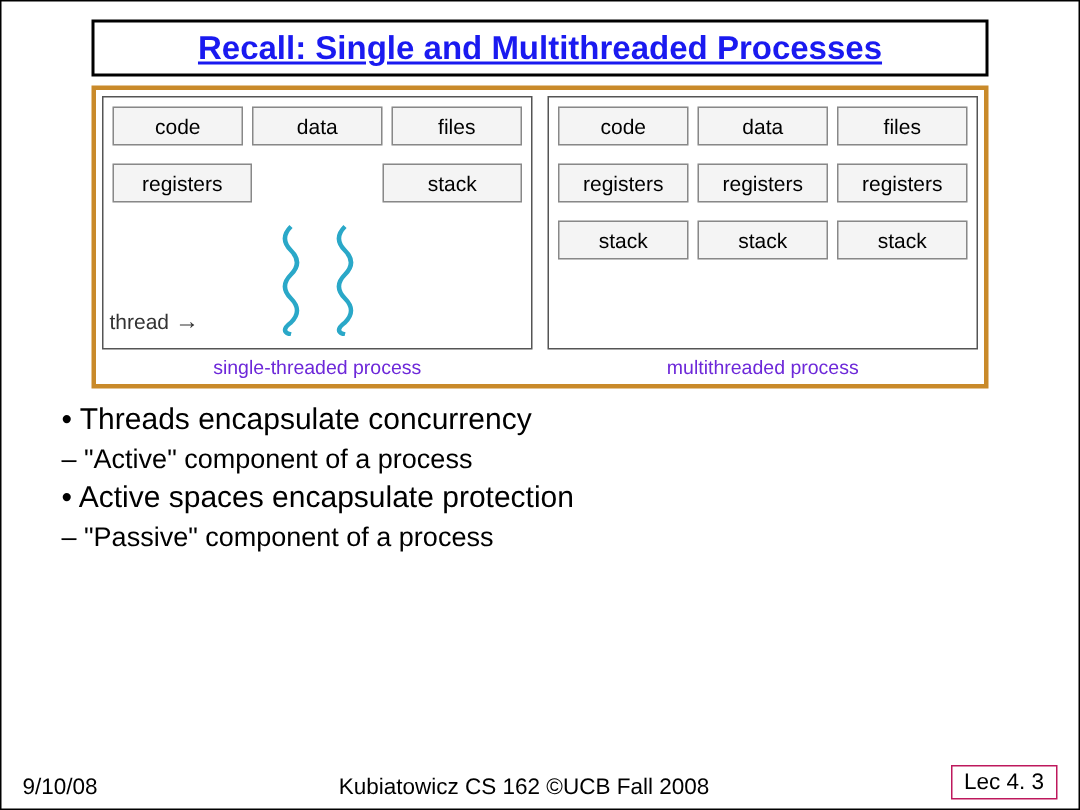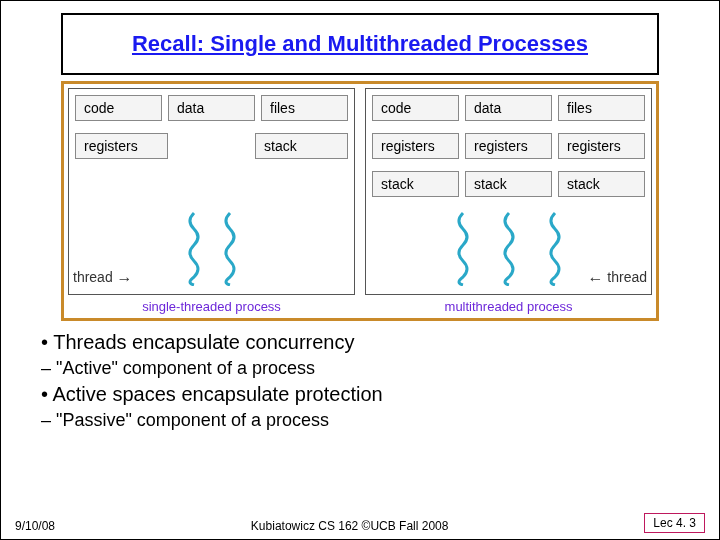--- a/index.html
+++ b/index.html
@@ -7,21 +7,21 @@
     width: 720px;
     height: 540px;
     font-family: "Comic Sans MS", cursive, sans-serif;
     background: #fff;
     position: relative;
     border: 1px solid #000;
   }
   .title-bar {
     border: 2px solid #000;
     margin: 12px 60px 4px 60px;
-    padding: 16px 10px;
+    padding: 4px 10px;
     text-align: center;
   }
   .title-text {
     color: #1a1af0;
     font-size: 22px;
     font-weight: bold;
     text-decoration: underline;
   }
   .diagram-wrap {
     margin: 6px 60px 4px 60px;
@@ -47,21 +47,21 @@
     display: flex;
     gap: 6px;
     padding: 6px;
   }
   .cell {
     border: 1px solid #888;
     background: #f4f4f4;
     padding: 4px 8px;
     font-family: Arial, sans-serif;
     font-size: 14px;
-    text-align: left;
+    text-align: center;
     flex: 1;
   }
   .spacer { flex: 1; }
   .thread-area {
     flex: 1;
     display: flex;
     align-items: flex-end;
     justify-content: center;
     gap: 18px;
     padding: 8px 4px;
@@ -103,21 +103,21 @@
   .b1 { margin-left: 0; }
   .b2 { margin-left: 34px; font-size: 18px; }
   .bullets div { margin: 4px 0; }
   .footer {
     position: absolute;
     bottom: 6px;
     left: 0;
     width: 100%;
     display: flex;
     justify-content: space-between;
-    font-size: 12px;
+    font-size: 15px;
     padding: 0 14px;
     align-items: flex-end;
   }
   .lec-box {
     border: 1px solid #be185d;
     padding: 2px 8px;
   }
   .mt-row3 .cell { flex: 1; }
 </style>
 </head>
@@ -167,35 +167,20 @@
       <div class="row">
         <div class="cell">registers</div>
         <div class="cell">registers</div>
         <div class="cell">registers</div>
       </div>
       <div class="row mt-row3">
         <div class="cell">stack</div>
         <div class="cell">stack</div>
         <div class="cell">stack</div>
       </div>
-      <div class="thread-area" style="gap:28px;">
-        <svg class="squiggle" viewBox="0 0 18 75">
-            <path d="M9 2 Q1 10 9 18 Q17 26 9 34 Q1 42 9 50 Q17 58 9 66 Q1 72 9 74"></path>
-          </svg>
-        <svg class="squiggle" viewBox="0 0 18 75">
-            <path d="M9 2 Q1 10 9 18 Q17 26 9 34 Q1 42 9 50 Q17 58 9 66 Q1 72 9 74"></path>
-          </svg>
-        <svg class="squiggle" viewBox="0 0 18 75">
-            <path d="M9 2 Q1 10 9 18 Q17 26 9 34 Q1 42 9 50 Q17 58 9 66 Q1 72 9 74"></path>
-          </svg>
-        <span class="thread-label right">
-          <span class="arrow">←</span>
-          <span>thread</span>
-        </span>
-      </div>
     </div>
     <div class="caption">multithreaded process</div>
   </div>
 
 </div>
 
 <div class="bullets">
   <div class="b1">• Threads encapsulate concurrency</div>
   <div class="b2">– "Active" component of a process</div>
   <div class="b1">• Active spaces encapsulate protection</div>

